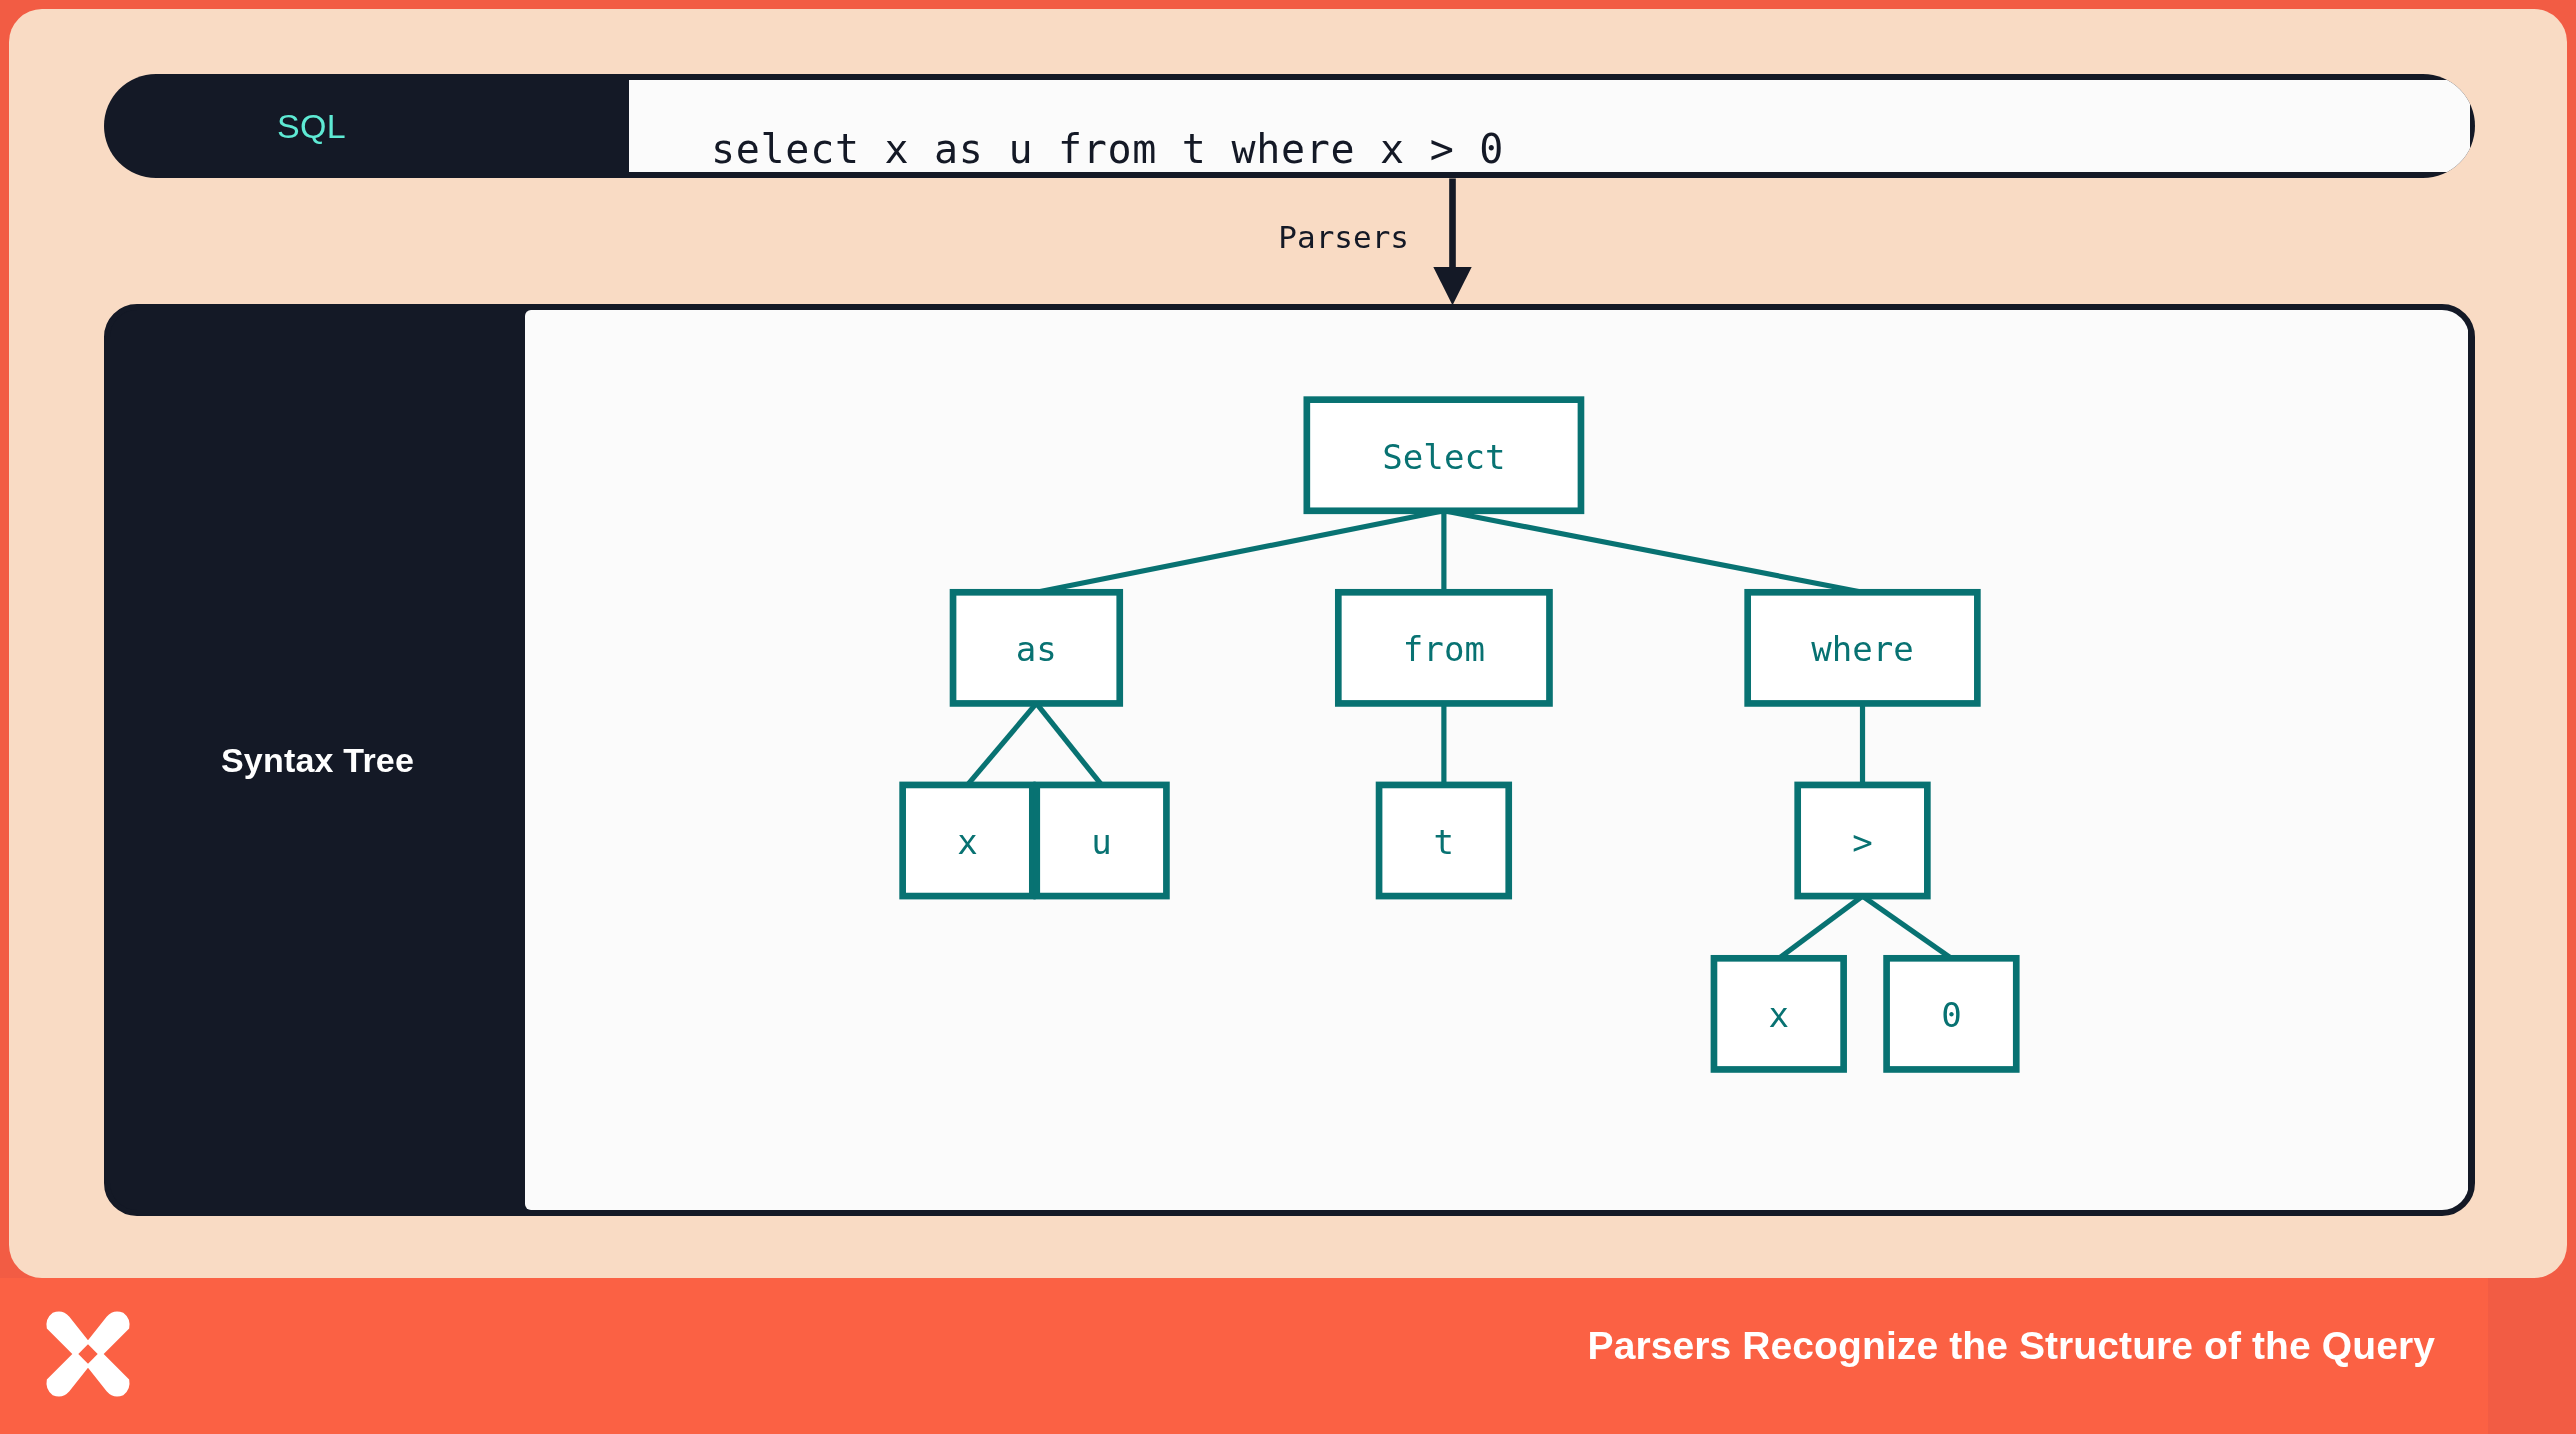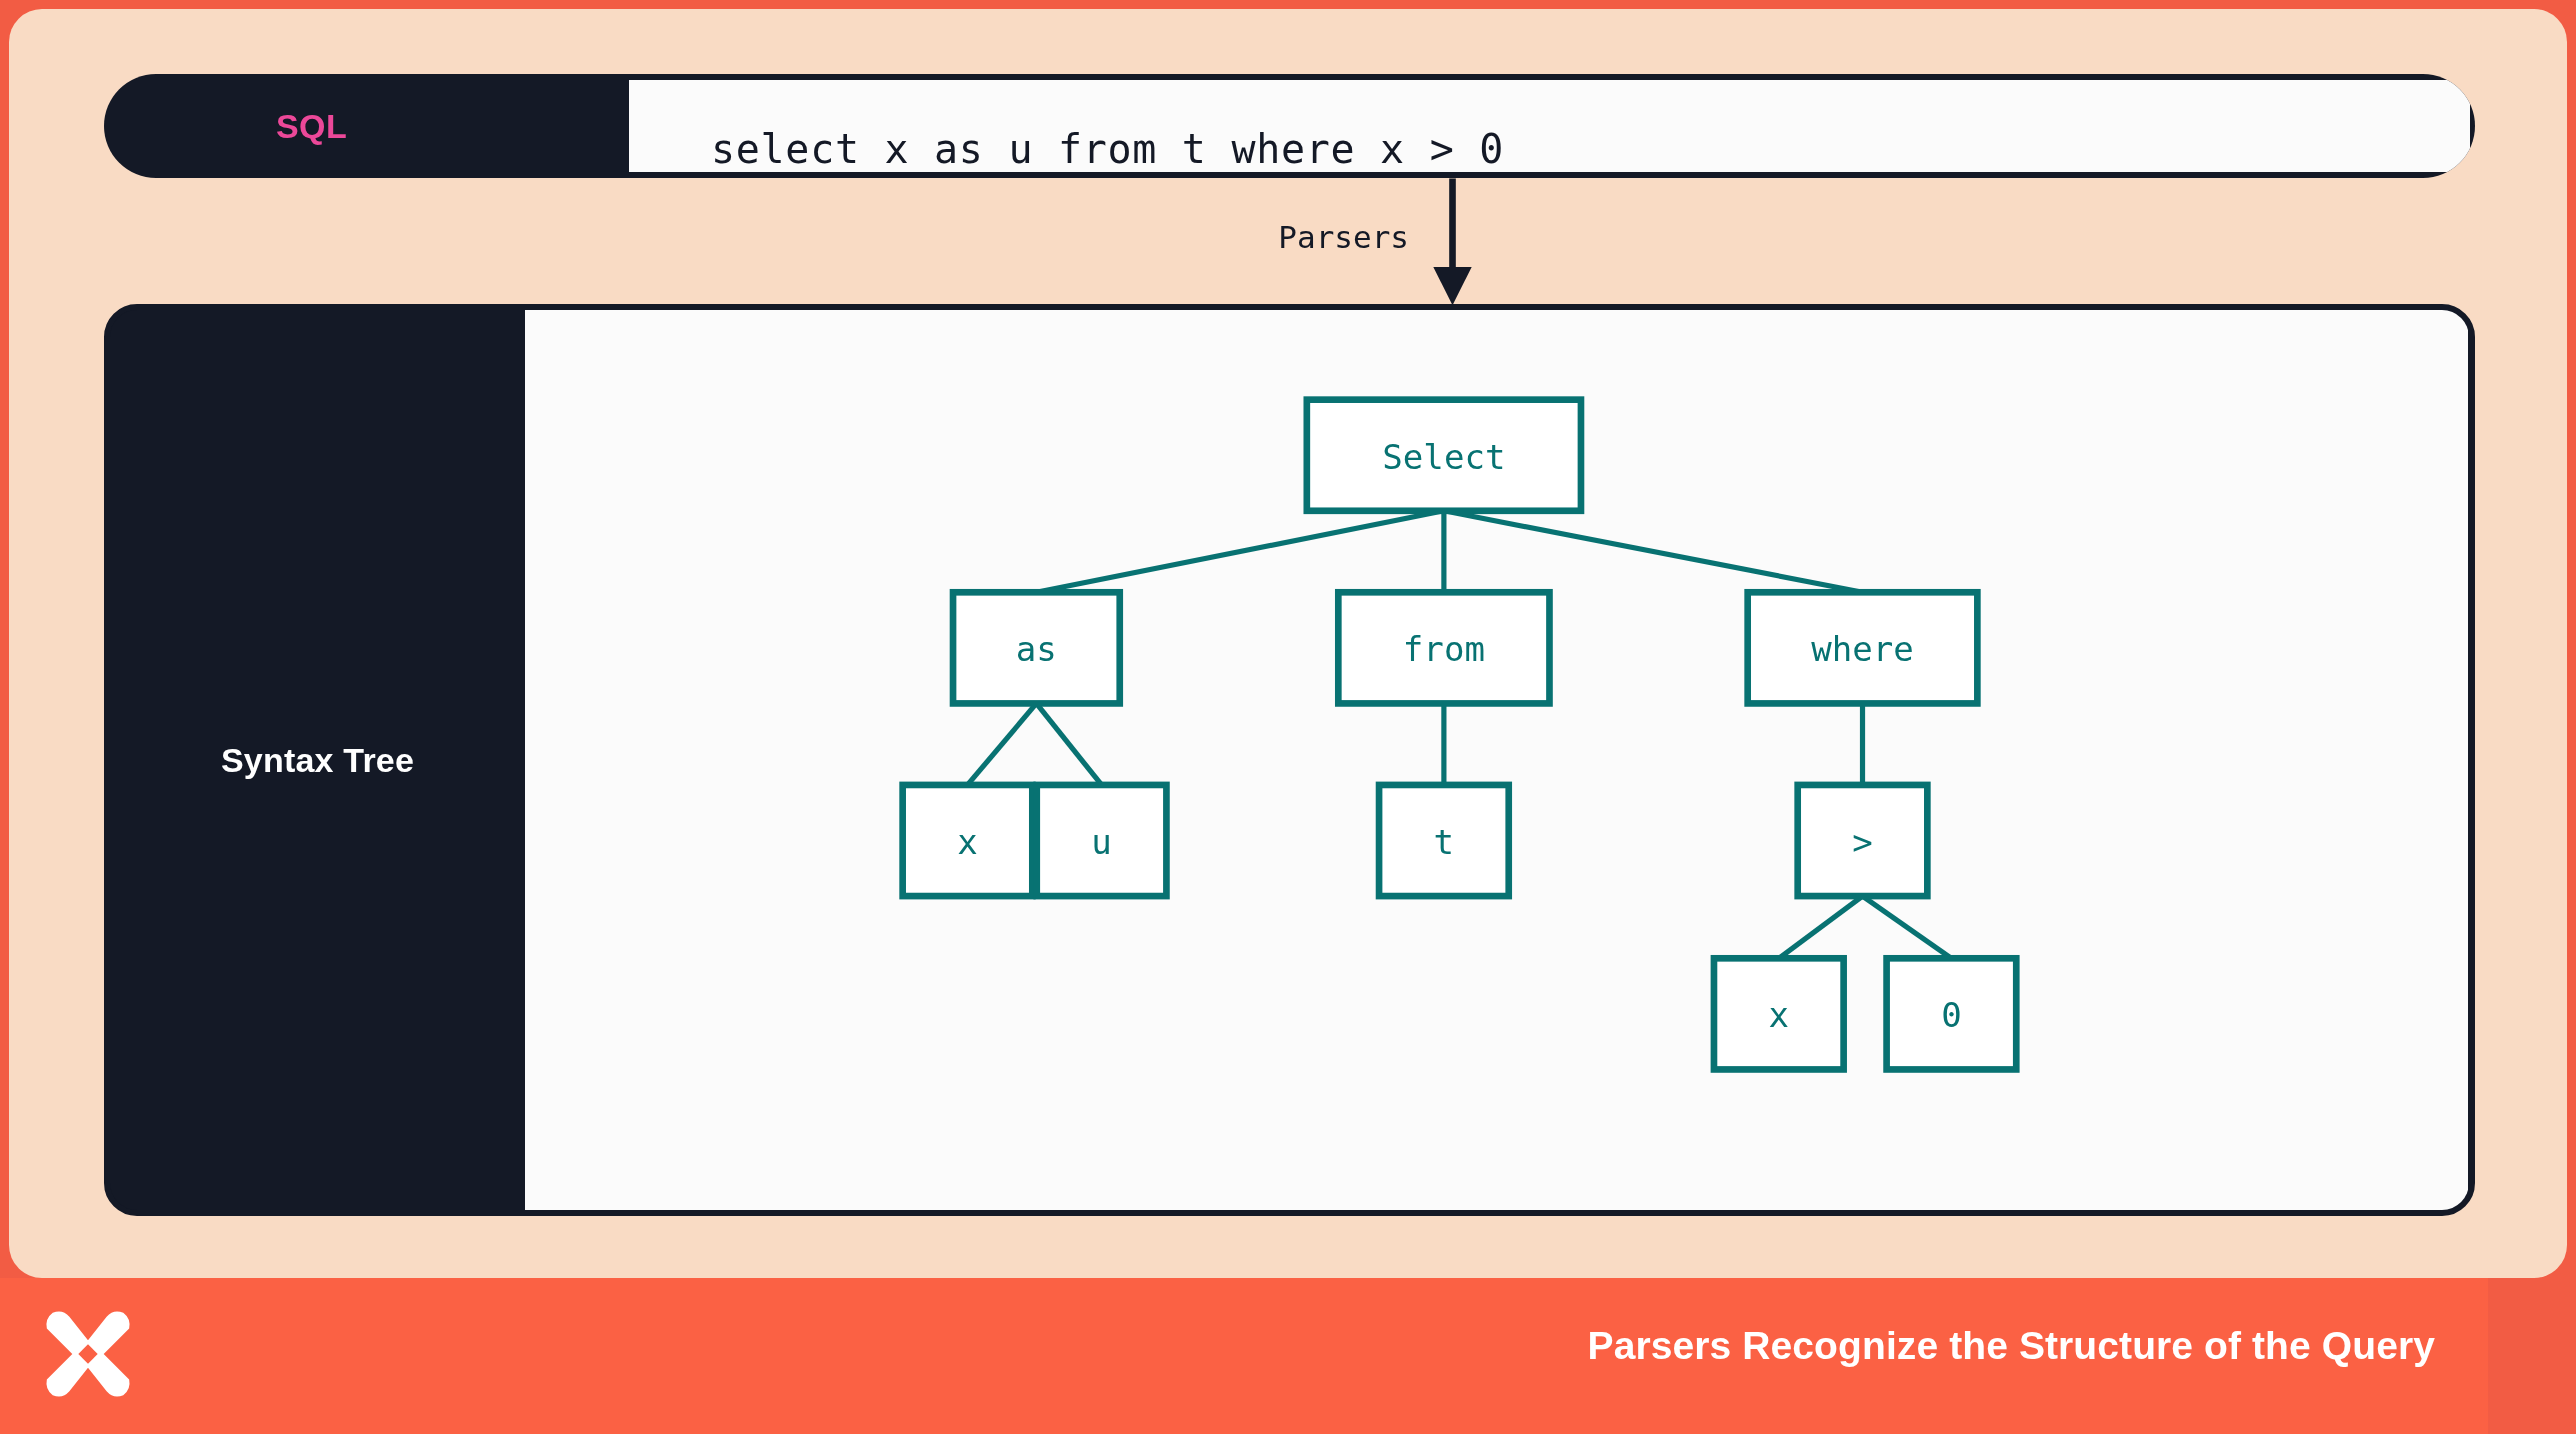--- a/index.html
+++ b/index.html
@@ -44,23 +44,23 @@
   }
   .sql-label {
     position: absolute;
     left: 0;
     top: 0;
     width: 415px;
     height: 104px;
     display: flex;
     align-items: center;
     justify-content: center;
-    color: #ec4899;
+    color: #5eead4;
     font-size: 34px;
-    font-weight: bold;
+    font-weight: normal;
     letter-spacing: 0.4px;
   }
   .sql-value-wrap {
     position: absolute;
     left: 525px;
     top: 6px;
     width: 1841px;
     height: 92px;
     background: #FBFBFB;
     display: flex;
@@ -123,20 +123,21 @@
     font-weight: bold;
     letter-spacing: 0.2px;
   }
   .tree-canvas {
     position: absolute;
     left: 415px;
     top: 0;
     width: 1943px;
     height: 100%;
     background: #FBFBFB;
+    border-radius: 6px;
   }
   .tree-svg {
     position: absolute;
     left: 0;
     top: 0;
     width: 1943px;
     height: 898px;
   }
   .node-rect {
     fill: #FFFFFF;

